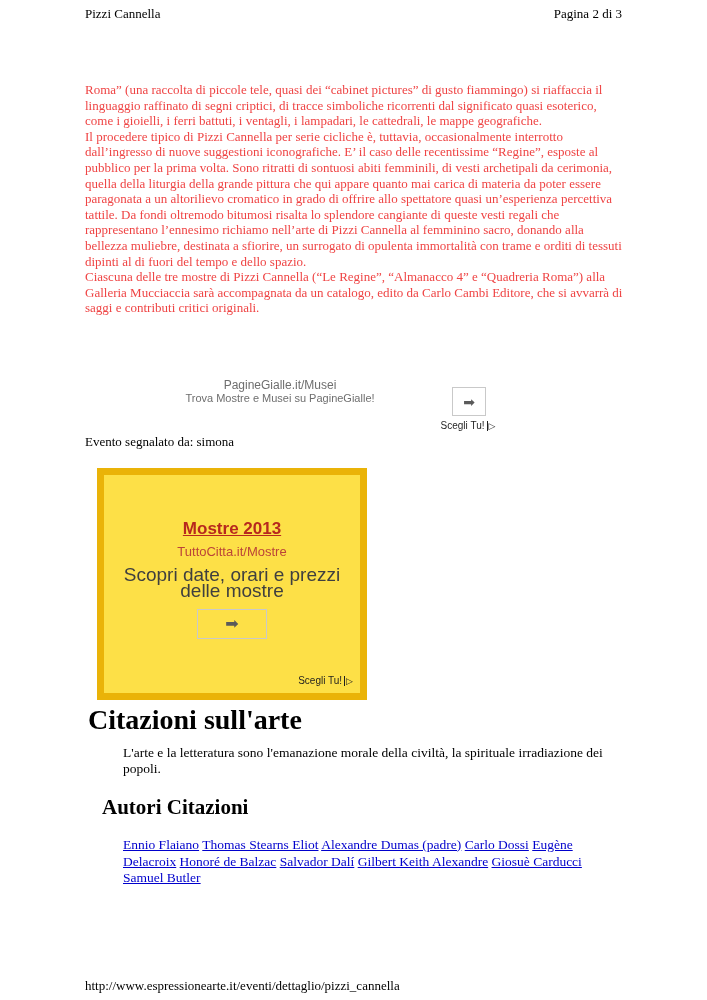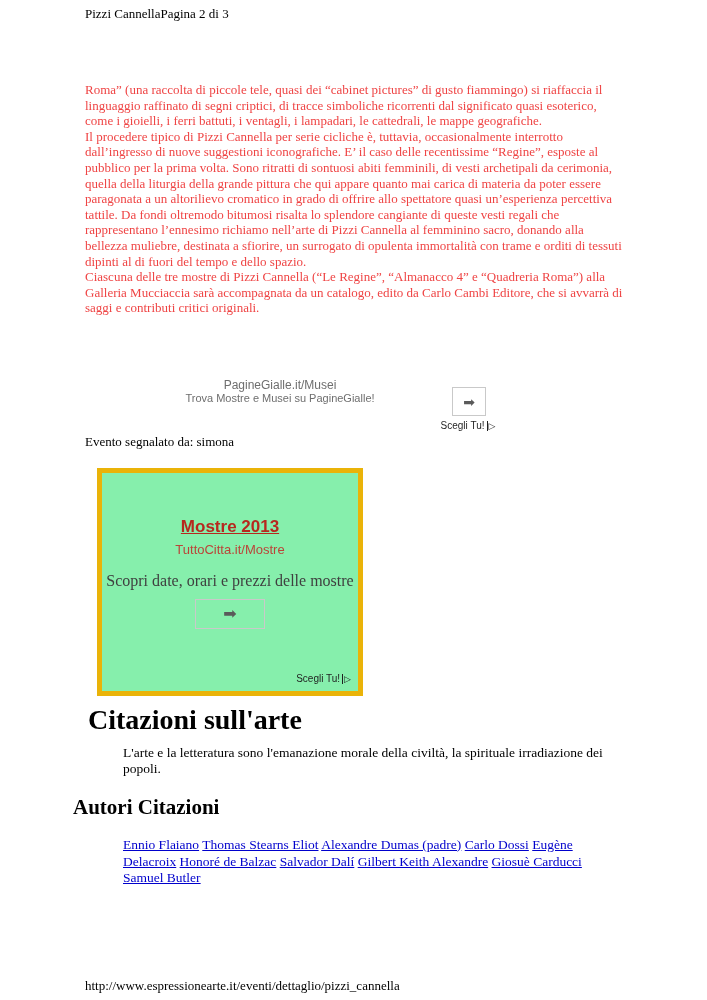--- a/index.html
+++ b/index.html
@@ -3,21 +3,21 @@
 <meta charset="utf-8">
 <style>
   html,body{margin:0;padding:0;}
   body{
     width:707px;height:1000px;position:relative;background:#ffffff;
     font-family:"Liberation Serif","DejaVu Serif",serif;color:#000;
     overflow:hidden;
   }
   .abs{position:absolute;}
   
-  .print-header{left:85px;top:6px;width:537px;display:flex;justify-content:flex-start;
+  .print-header{left:85px;top:6px;width:537px;display:flex;justify-content:space-between;
     font-size:13px;color:#000;}
   .print-footer{left:85px;top:978px;font-size:13px;color:#000;}
   
   .article{left:85px;top:82px;width:540px;font-size:13px;line-height:15.6px;color:#ef4444;}
   .article p{margin:0;padding:0;}
   
   .ad-top-text{left:130px;top:379px;width:300px;text-align:center;
     font-family:"Liberation Sans","DejaVu Sans",sans-serif;}
   .ad-top-title{font-size:14px;font-weight:bold;color:#2b2b2b;text-decoration:underline;
     display:inline-block;margin:0 0 2px 0;cursor:pointer;}
@@ -27,33 +27,33 @@
     background:#fff;display:flex;align-items:center;justify-content:center;cursor:pointer;}
   .arrow-glyph{color:#5a5a5a;font-size:14px;line-height:1;
     font-family:"DejaVu Sans",sans-serif;}
   .adchoices{font-family:"Liberation Sans","DejaVu Sans",sans-serif;font-size:10px;color:#1f1f1f;
     cursor:pointer;white-space:nowrap;}
   .adchoices-top{left:436px;top:420px;width:64px;text-align:center;}
   .adchoices .tri{border-left:1px solid #1f1f1f;padding-left:1px;margin-left:2px;font-size:9px;}
   
   .reported{left:85px;top:434px;font-size:13px;color:#000;}
   
-  .ad-box{left:97px;top:468px;width:256px;height:218px;border:5px solid #eab308;background:#86efac;
+  .ad-box{left:97px;top:468px;width:256px;height:218px;border:7px solid #eab308;background:#fde047;
     font-family:"Liberation Sans","DejaVu Sans",sans-serif;text-align:center;}
   .ad-box-title{margin-top:44px;font-size:17px;font-weight:bold;color:#b7281e;
     text-decoration:underline;display:inline-block;cursor:pointer;}
   .ad-box-url{margin-top:5px;font-size:13px;color:#bb4438;line-height:15px;}
-  .ad-box-tagline{margin-top:16px;font-size:16px;color:#3f3f3f;line-height:16px;font-family:Liberation Serif, serif;}
+  .ad-box-tagline{margin-top:8px;font-size:19px;color:#3f3f3f;line-height:16px;}
   .ad-box-arrow{margin:10px auto 0 auto;width:68px;height:28px;border:1px solid #c9c9c9;
     display:flex;align-items:center;justify-content:center;cursor:pointer;}
   .ad-box-arrow .arrow-glyph{font-size:16px;}
   .adchoices-box{position:absolute;right:7px;bottom:7px;}
   
   .h-citazioni{left:88px;top:704px;font-size:28px;font-weight:bold;color:#000;}
-  .h-autori{left:73px;top:795px;font-size:21px;font-weight:bold;color:#000;}
+  .h-autori{left:102px;top:795px;font-size:21px;font-weight:bold;color:#000;}
   .quote{left:123px;top:745px;width:500px;font-size:13.5px;line-height:16px;color:#000;}
   .authors{left:123px;top:837px;width:500px;font-size:13.5px;line-height:16.5px;}
   .authors a{color:#0000cc;text-decoration:underline;cursor:pointer;}
 </style>
 </head>
 <body>
 
 <div class="abs print-header">
   <span>Pizzi Cannella</span>
   <span>Pagina 2 di 3</span>

